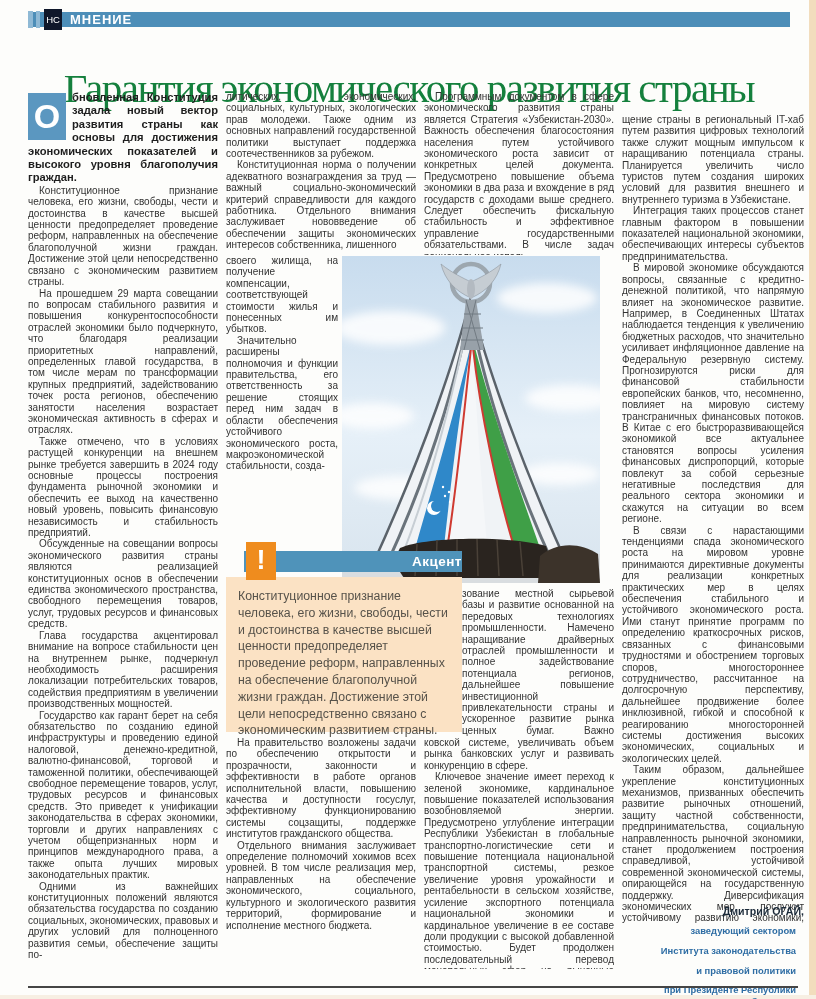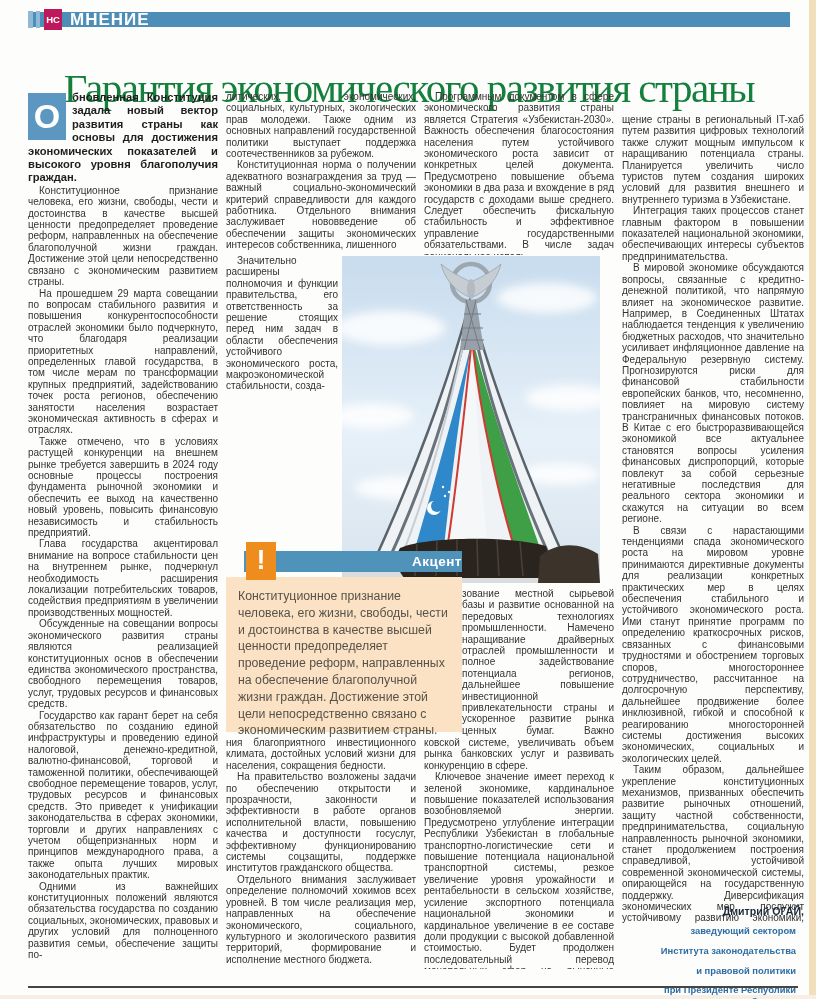--- a/index.html
+++ b/index.html
@@ -5,23 +5,23 @@
   html,body{margin:0;padding:0;background:#e9e9e9;}
   .page{position:relative;width:816px;height:999px;background:#fdfdfb;overflow:hidden;
         font-family:"Liberation Sans",sans-serif;}
   .edge-right{position:absolute;right:0;top:0;width:7px;height:100%;background:#f2ddbd;}
   .edge-bottom{position:absolute;left:0;bottom:0;width:100%;height:4px;background:#f7efe3;}
 
   
   .kicker{position:absolute;left:28px;top:12px;width:762px;height:15px;background:#4d8eb8;}
   .kstripe{position:absolute;top:-1px;width:5px;height:17px;background:#8fb9d5;}
   .ks1{left:0;} .ks2{left:8px;width:4px;}
-  .klogo{position:absolute;left:16px;top:-3px;width:18px;height:21px;background:#be185d;
-         color:#fff;font-weight:bold;font-size:9.5px;line-height:21px;text-align:center;}
-  .ksection{position:absolute;left:42px;top:0;color:#fff;font-weight:bold;font-size:17px;
+  .klogo{position:absolute;left:16px;top:-3px;width:18px;height:21px;background:#0f172a;
+         color:#fff;font-weight:normal;font-size:9.5px;line-height:21px;text-align:center;}
+  .ksection{position:absolute;left:42px;top:0;color:#fff;font-weight:bold;font-size:13px;
             line-height:15px;letter-spacing:1px;}
 
   
   .title{position:absolute;left:28px;top:33px;width:762px;height:57px;
          font-family:"Liberation Serif",serif;font-size:41px;line-height:56px;font-weight:500;
          color:#15803d;text-align:center;white-space:nowrap;letter-spacing:-1.5px;}
 
   
   .tx{position:absolute;overflow:hidden;}
   .tx p{margin:0;font-size:10px;line-height:11.4px;text-align:justify;color:#333;}
@@ -73,35 +73,35 @@
     <span class="ksection">МНЕНИЕ</span>
   </div>
 
   <h1 class="title">Гарантия экономического развития страны</h1>
 
   <div class="tx c1">
     <p class="lead"><span class="drop">О</span><span>бновленная Конституция задала новый вектор развития страны как основы для достижения экономических показателей и высокого уровня благополучия граждан.</span></p>
     <p class="in">Конституционное признание человека, его жизни, свободы, чести и достоинства в качестве высшей ценности предопределяет проведение реформ, направленных на обеспечение благополучной жизни граждан. Достижение этой цели непосредственно связано с экономическим развитием страны.</p>
     <p class="in">На прошедшем 29 марта совещании по вопросам стабильного развития и повышения конкурентоспособности отраслей экономики было подчеркнуто, что благодаря реализации приоритетных направлений, определенных главой государства, в том числе мерам по трансформации крупных предприятий, задействованию точек роста регионов, обеспечению занятости населения возрастает экономическая активность в сферах и отраслях.</p>
     <p class="in">Также отмечено, что в условиях растущей конкуренции на внешнем рынке требуется завершить в 2024 году основные процессы построения фундамента рыночной экономики и обеспечить ее выход на качественно новый уровень, повысить финансовую независимость и стабильность предприятий.</p>
+    <p class="in">Обсужденные на совещании вопросы экономического развития страны являются реализацией конституционных основ в обеспечении единства экономического пространства, свободного перемещения товаров, услуг, трудовых ресурсов и финансовых средств.</p>
     <p class="in">Глава государства акцентировал внимание на вопросе стабильности цен на внутреннем рынке, подчеркнул необходимость расширения локализации потребительских товаров, содействия предприятиям в увеличении производственных мощностей.</p>
-    <p class="in">Обсужденные на совещании вопросы экономического развития страны являются реализацией конституционных основ в обеспечении единства экономического пространства, свободного перемещения товаров, услуг, трудовых ресурсов и финансовых средств.</p>
     <p class="in">Государство как гарант берет на себя обязательство по созданию единой инфраструктуры и проведению единой налоговой, денежно-кредитной, валютно-финансовой, торговой и таможенной политики, обеспечивающей свободное перемещение товаров, услуг, трудовых ресурсов и финансовых средств. Это приведет к унификации законодательства в сферах экономики, торговли и других направлениях с учетом общепризнанных норм и принципов международного права, а также опыта лучших мировых законодательных практик.</p>
     <p class="in">Одними из важнейших конституционных положений являются обязательства государства по созданию социальных, экономических, правовых и других условий для полноценного развития семьи, обеспечение защиты по-</p>
   </div>
 
   <div class="tx c2t">
     <p>литических, экономических, социальных, культурных, экологических прав молодежи. Также одним из основных направлений государственной политики выступает поддержка соотечественников за рубежом.</p>
     <p class="in">Конституционная норма о получении адекватного вознаграждения за труд — важный социально-экономический критерий справедливости для каждого работника. Отдельного внимания заслуживает нововведение об обеспечении защиты экономических интересов собственника, лишенного</p>
   </div>
   <div class="tx c2n">
+    <p>своего жилища, на получение компенсации, соответствующей стоимости жилья и понесенных им убытков.</p>
     <p class="in">Значительно расширены полномочия и функции правительства, его ответственность за решение стоящих перед ним задач в области обеспечения устойчивого экономического роста, макроэкономической стабильности, созда-</p>
   </div>
   <div class="tx c2b">
-    <p>ния благоприятного инвестиционного климата, достойных условий жизни для населения, сокращения бедности.</p>
     <p class="in">На правительство возложены задачи по обеспечению открытости и прозрачности, законности и эффективности в работе органов исполнительной власти, повышению качества и доступности госуслуг, эффективному функционированию системы соцзащиты, поддержке институтов гражданского общества.</p>
     <p class="in">Отдельного внимания заслуживает определение полномочий хокимов всех уровней. В том числе реализация мер, направленных на обеспечение экономического, социального, культурного и экологического развития территорий, формирование и исполнение местного бюджета.</p>
   </div>
 
   <div class="photo">
     <svg width="258" height="327" viewBox="0 0 258 327">
       <defs>
         <linearGradient id="sky" x1="0" y1="0" x2="0" y2="1">
           <stop offset="0" stop-color="#c8dcee"></stop>
             <stop offset=".55" stop-color="#e6f0f8"></stop>

